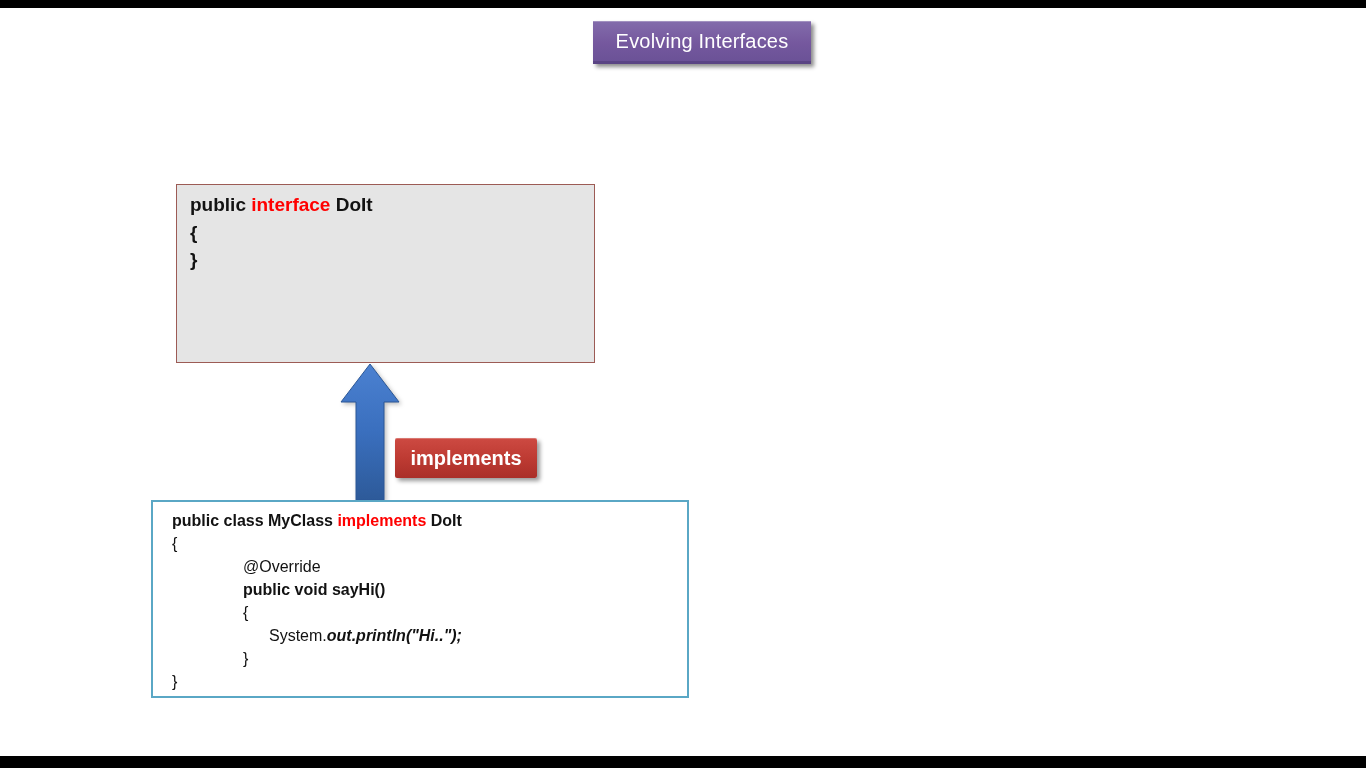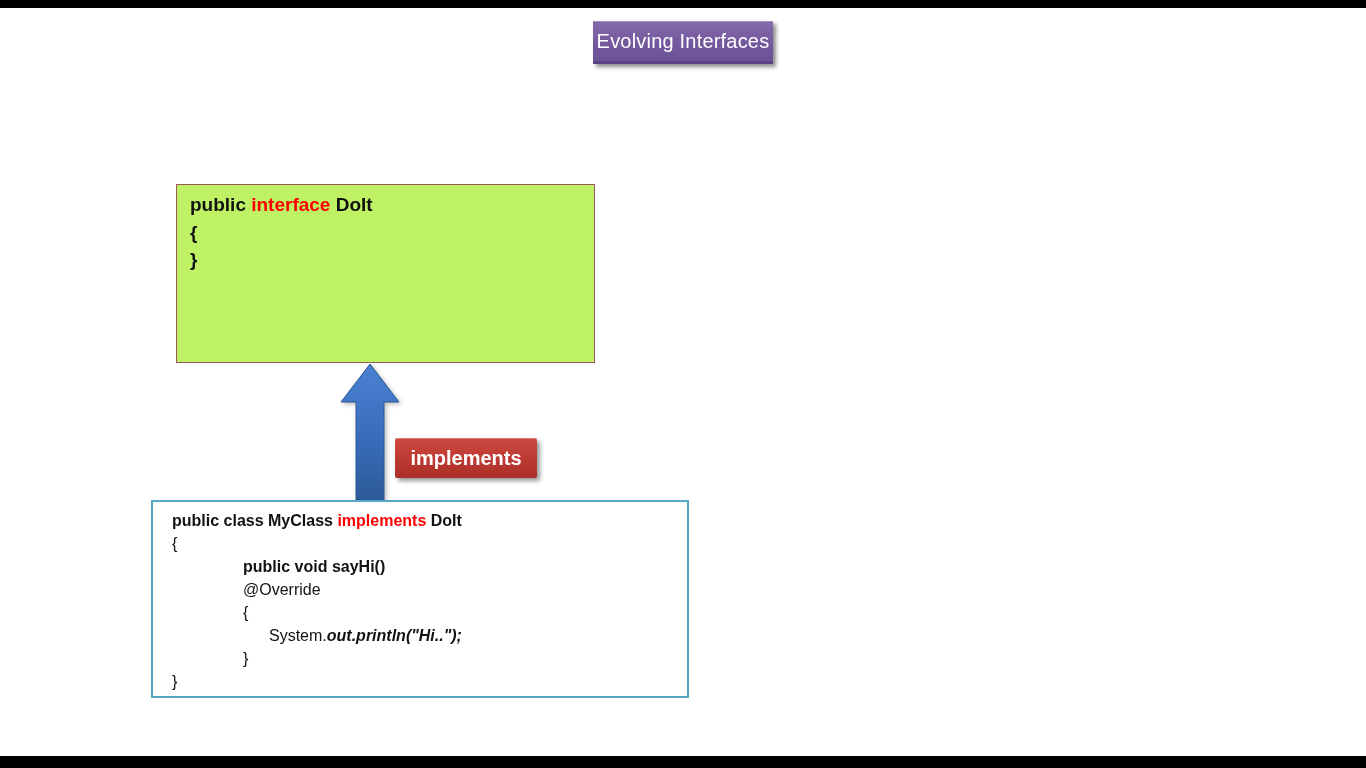--- a/index.html
+++ b/index.html
@@ -3,32 +3,32 @@
 <meta charset="utf-8">
 <style>
   html,body{margin:0;padding:0;background:#000;}
   .frame{
     position:relative;width:1366px;height:768px;background:#000;
     overflow:hidden;font-family:"Liberation Sans",sans-serif;
   }
   .slide{position:absolute;left:0;right:0;top:8px;bottom:12px;background:#ffffff;}
   
   .title-box{
-    position:absolute;left:593px;top:13px;width:180px;height:40px;
+    position:absolute;left:593px;top:13px;width:218px;height:40px;
     background:linear-gradient(180deg,#836cab 0%,#75589e 55%,#6b5297 100%);
     border-bottom:3px solid var(--title-edge,#5a4484);
     box-shadow:3px 3px 4px rgba(0,0,0,0.45), inset 0 1px 0 rgba(255,255,255,0.25);
     display:flex;align-items:center;justify-content:center;
     color:#ffffff;font-size:20px;letter-spacing:0.2px;
   }
   
   .iface-box{
     position:absolute;left:176px;top:176px;width:419px;height:179px;
     box-sizing:border-box;border:1px solid var(--interface-box-border,#9c5b55);
-    background:#bef264;
+    background:#e5e5e5;
   }
   .iface-code{
     position:absolute;left:13px;top:6px;right:4px;
     font-size:19px;line-height:27.5px;font-weight:bold;color:#121212;
   }
   
   .class-box{
     position:absolute;left:151px;top:492px;width:538px;height:198px;
     box-sizing:border-box;border:2px solid var(--class-box-border,#5aa7c5);
     background:#ffffff;
@@ -91,22 +91,22 @@
     </svg>
 
     <div class="impl-label">
       <span>implements</span>
     </div>
 
     <div class="class-box">
       <div class="class-code">
         <div class="line"><span class="b">public class MyClass </span><span class="b red">implements</span><span class="b"> DoIt</span></div>
         <div class="line"><span>{</span></div>
+        <div class="line ind1"><span>@Override</span></div>
         <div class="line ind1"><span class="b">public void sayHi()</span></div>
-        <div class="line ind1"><span>@Override</span></div>
         <div class="line ind1"><span>{</span></div>
         <div class="line ind2"><span>System.</span><span class="bi">out.println("Hi..");</span></div>
         <div class="line ind1"><span>}</span></div>
         <div class="line"><span>}</span></div>
       </div>
     </div>
 
   </div>
 </div>
 

